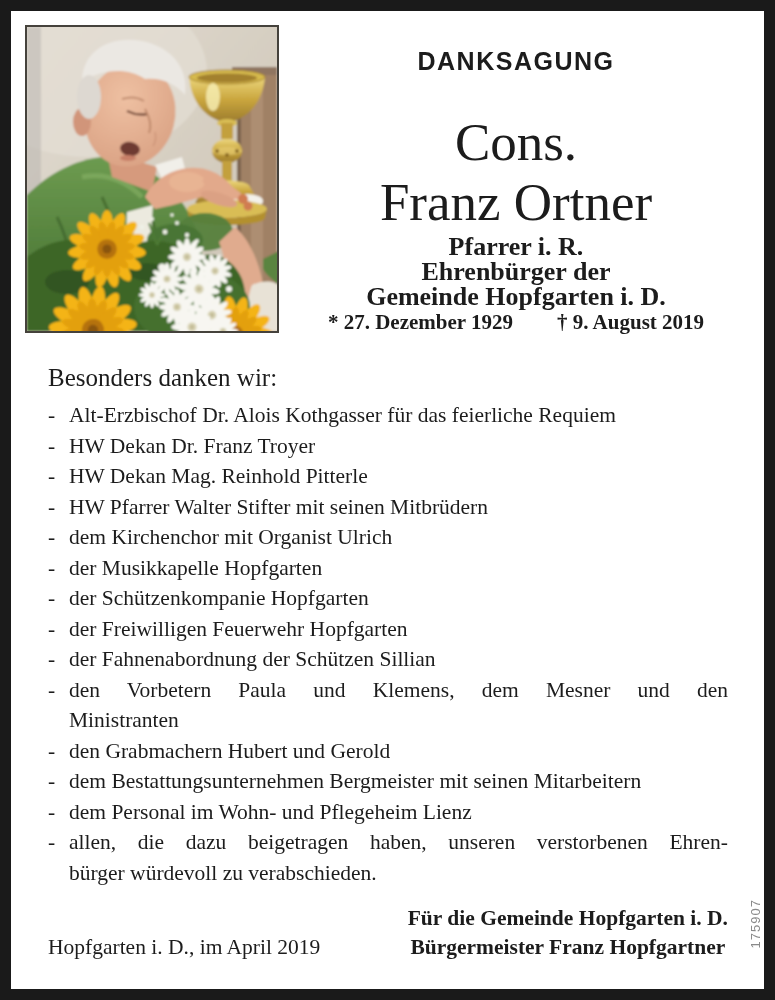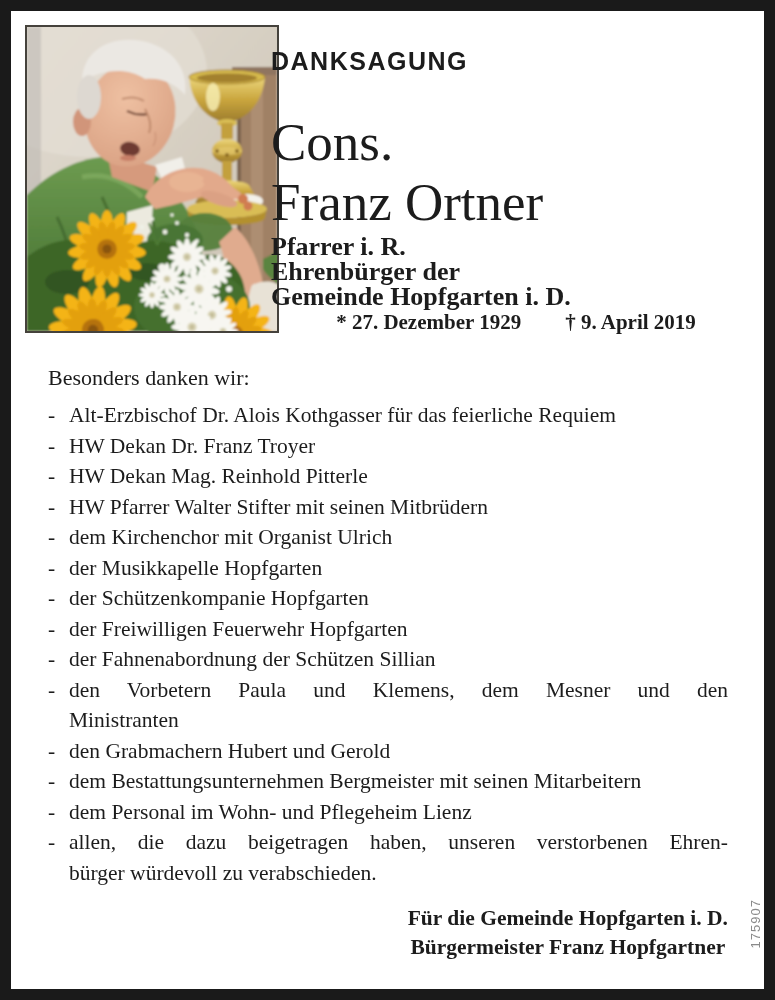--- a/index.html
+++ b/index.html
@@ -17,38 +17,38 @@
   .photo-frame {
     position:absolute; left:14px; top:14px;
     width:254px; height:308px;
     border:2px solid var(--photo-border, #45423c);
     box-sizing:border-box;
     background:#d7d0c5;
   }
   .photo-frame svg { display:block; width:250px; height:304px; }
 
   
-  .header { position:absolute; left:260px; top:0; width:490px; }
+  .header { position:absolute; left:260px; top:0; width:490px; text-align:center; }
   .title {
     font-family:"Liberation Sans", sans-serif;
     font-weight:700; font-size:25px; line-height:26px;
     letter-spacing:1.5px; margin-top:37px;
   }
   .name-block { margin-top:38px; }
   .name { font-weight:400; font-size:53px; line-height:60px; }
   .subtitle-block { margin-top:2px; }
   .subtitle { font-weight:700; font-size:26px; line-height:25px; }
   .dates {
     font-weight:700; font-size:21px; line-height:26px;
     display:flex; justify-content:center; gap:44px;
   }
 
   
   .body { position:absolute; left:37px; right:36px; top:355px; }
-  .intro { font-size:22px; line-height:24px; margin-bottom:10px; }
+  .intro { font-size:25px; line-height:24px; margin-bottom:10px; }
   .thanks-item { display:flex; font-size:21.5px; line-height:30.5px; }
   .dash { width:21px; flex:none; }
   .thanks-text { flex:1; }
   .jline { text-align:justify; text-align-last:justify; }
 
   
   .sign-block {
     position:absolute; right:36px; top:893px;
     font-weight:700; font-size:21.5px; line-height:28.5px; text-align:center;
   }
@@ -243,21 +243,21 @@
       <div class="name">Cons.</div>
       <div class="name">Franz Ortner</div>
     </div>
     <div class="subtitle-block">
       <div class="subtitle">Pfarrer i. R.</div>
       <div class="subtitle">Ehrenbürger der</div>
       <div class="subtitle">Gemeinde Hopfgarten i. D.</div>
     </div>
     <div class="dates">
       <span>* 27. Dezember 1929</span>
-      <span>† 9. April 2019</span>
+      <span>† 9. August 2019</span>
     </div>
   </div>
 
   <div class="body">
     <div class="intro">Besonders danken wir:</div>
     <div class="thanks-list">
         <div class="thanks-item">
           <span class="dash">-</span>
           <div class="thanks-text">
             <div>Alt-Erzbischof Dr. Alois Kothgasser für das feierliche Requiem</div>
@@ -343,15 +343,16 @@
             <div>bürger würdevoll zu verabschieden.</div>
           </div>
         </div>
       </div>
   </div>
 
   <div class="sign-block">
     <div>Für die Gemeinde Hopfgarten i. D.</div>
     <div>Bürgermeister Franz Hopfgartner</div>
   </div>
+  <div class="place-date">Hopfgarten i. D., im April 2019</div>
   <div class="ref">175907</div>
 
 </div>
 
 </body></html>

